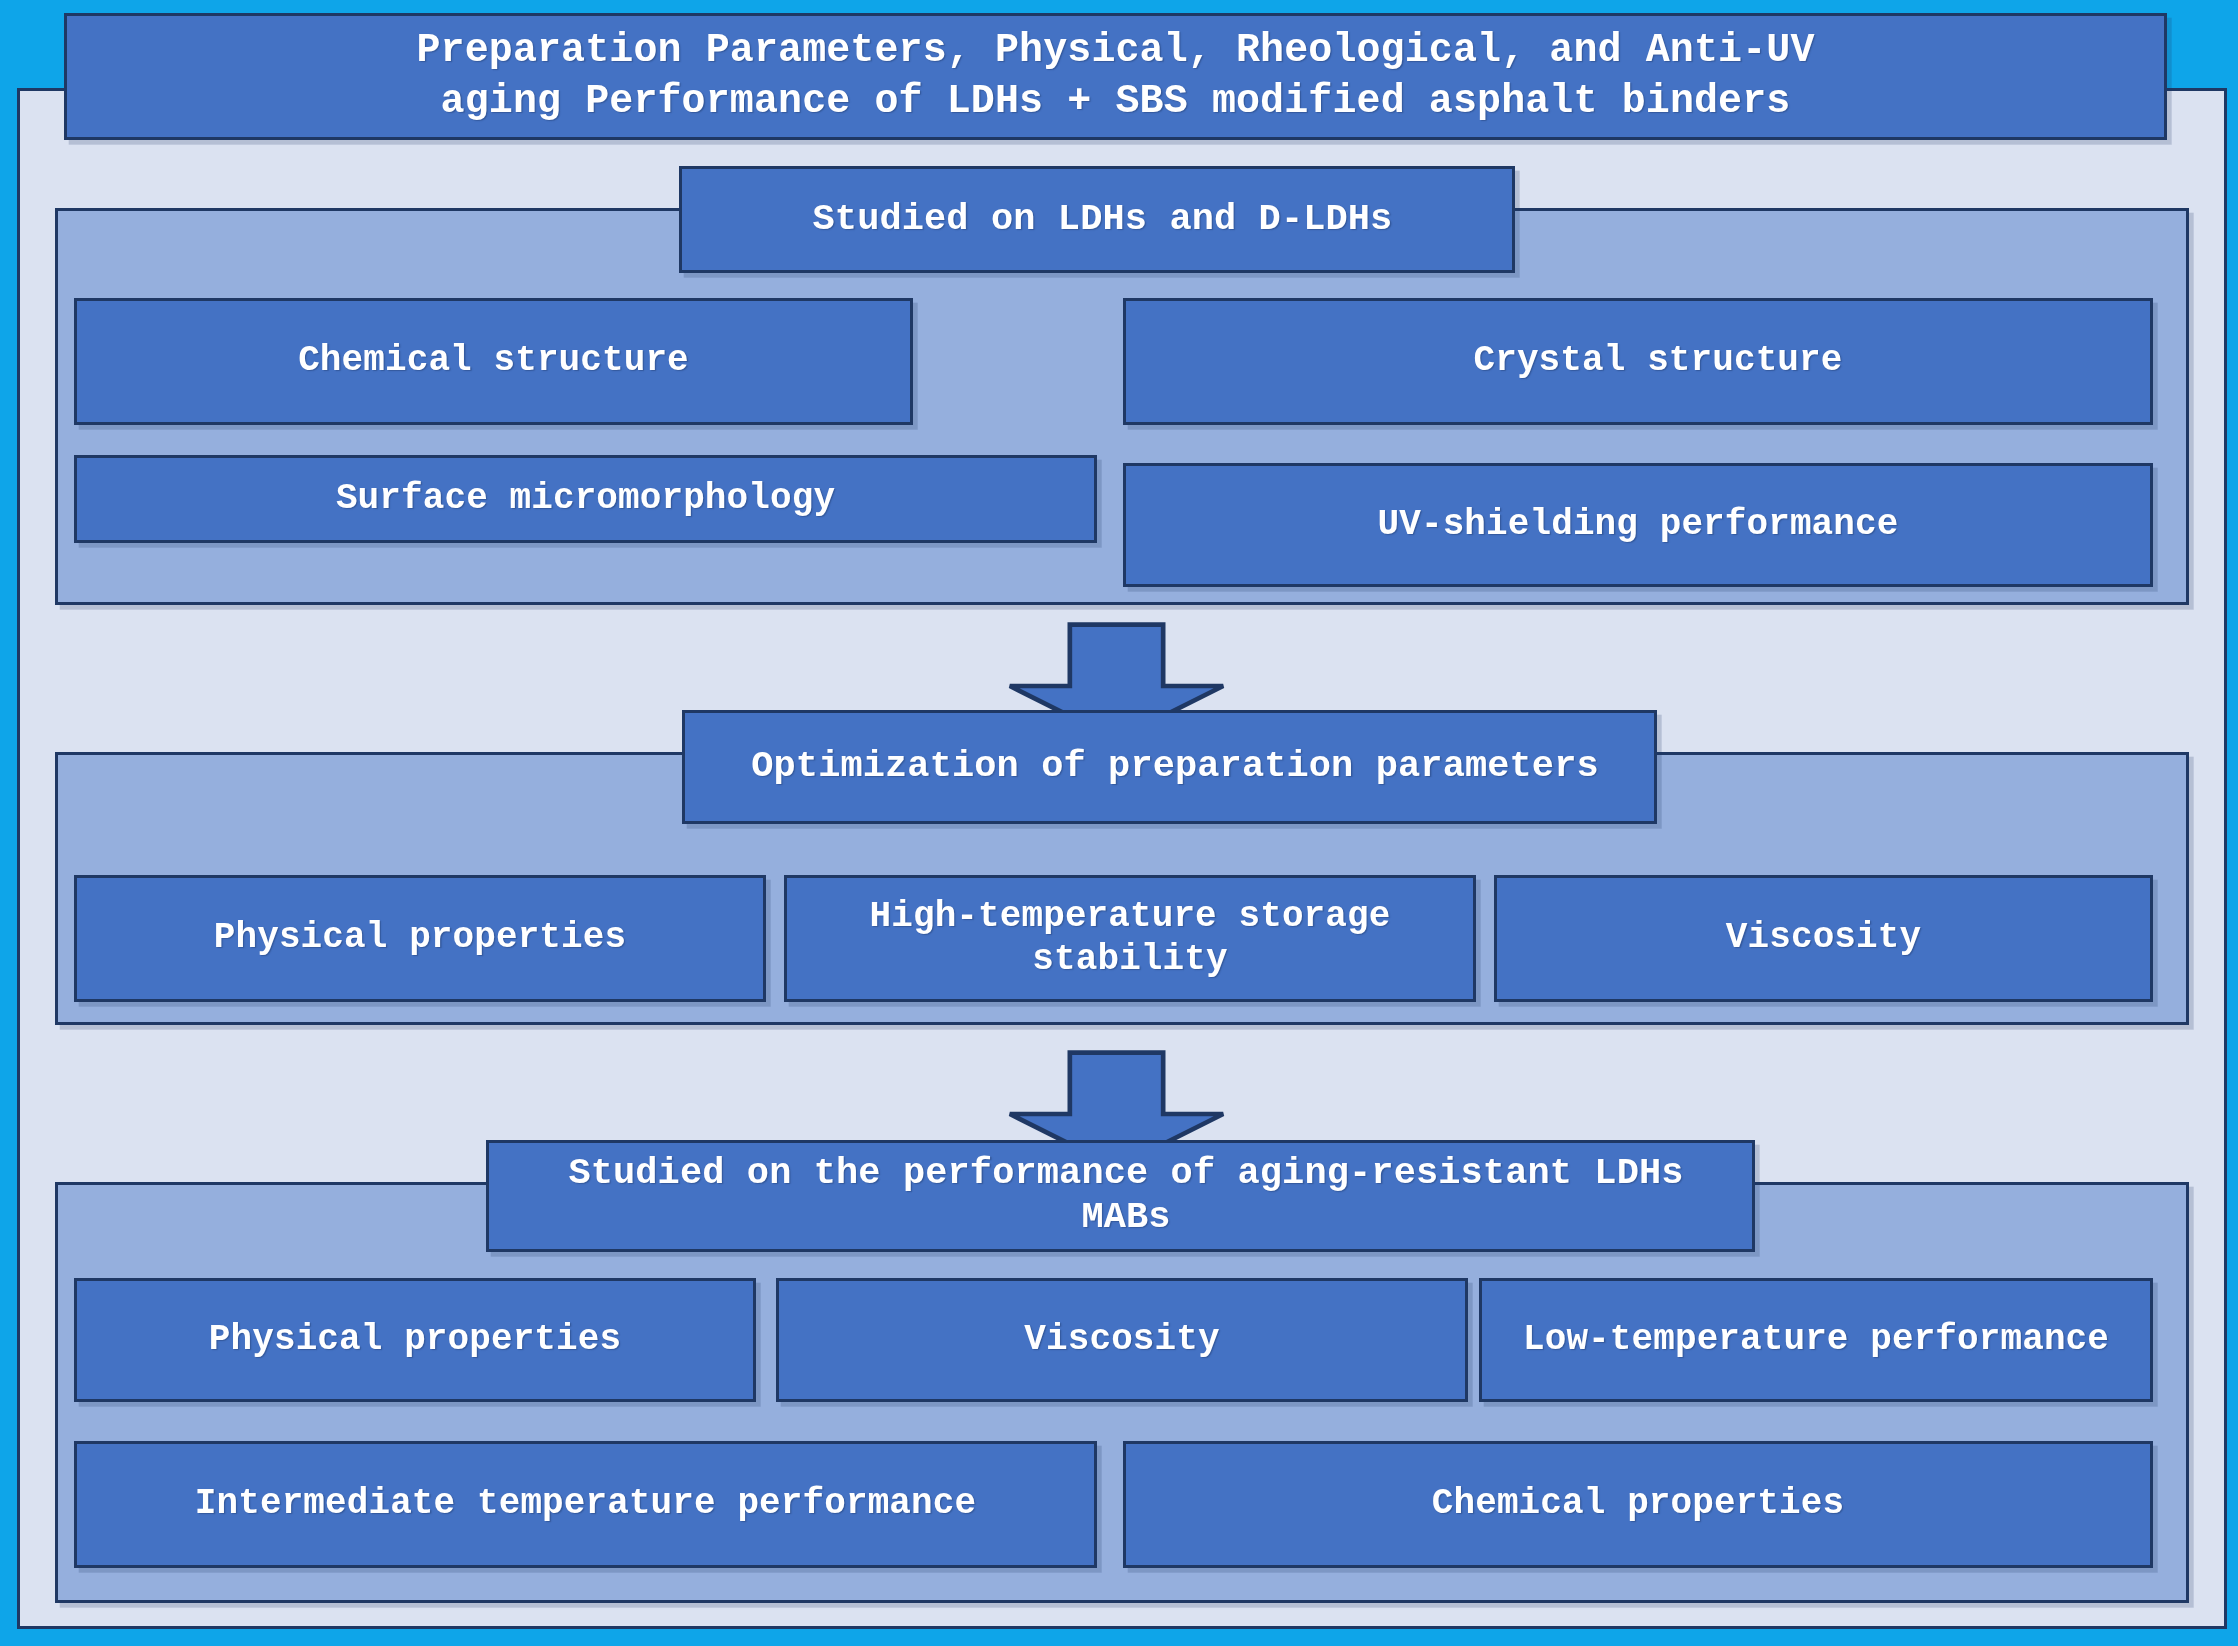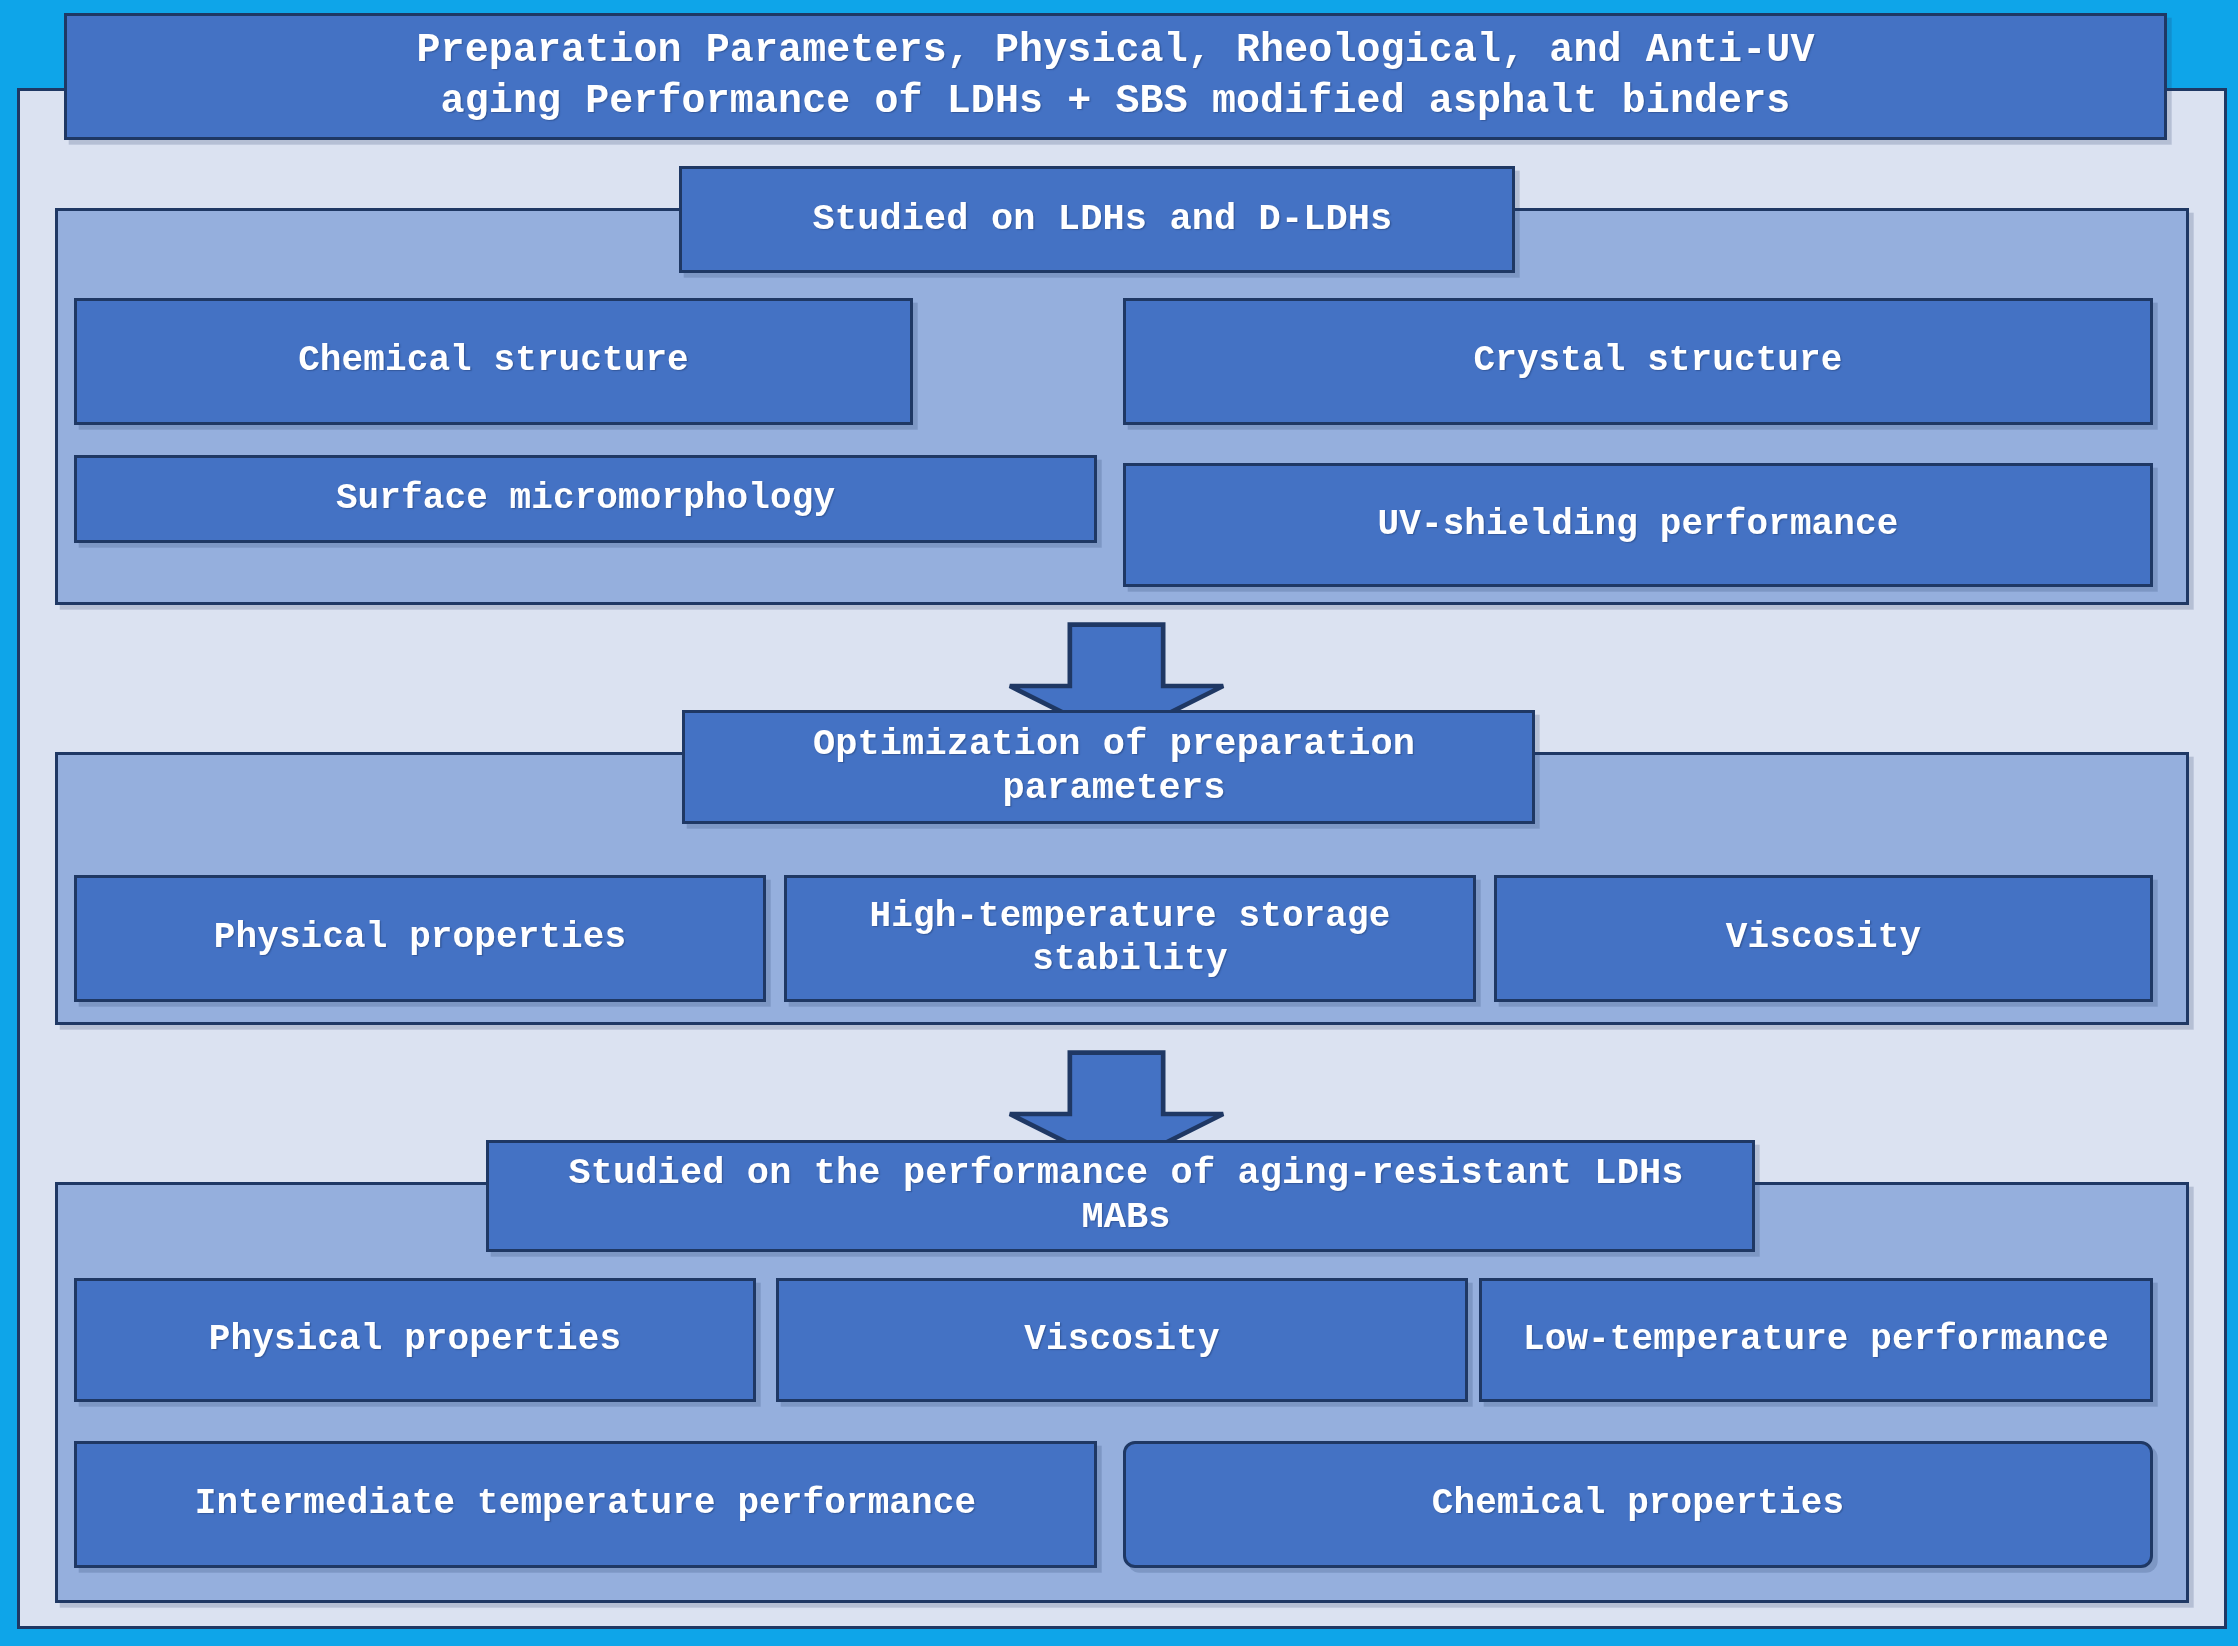--- a/index.html
+++ b/index.html
@@ -107,21 +107,21 @@
   <div class="shape node-box leaf" style="left:1123px; top:463px; width:1030px; height:124px;">
     <span class="label">UV-shielding performance</span>
   </div>
 
   <svg class="arrow" style="left:1003px; top:622px;" width="227" height="120" viewBox="0 0 340 180">
     <polygon points="100,4 240,4 240,96 330,96 170,176 10,96 100,96" fill="#4472c4" stroke="#1f3864" stroke-width="7"></polygon>
   </svg>
 
   <div class="shape group-box" style="left:55px; top:752px; width:2134px; height:273px;"></div>
 
-  <div class="shape node-box header-box" style="left:682px; top:710px; width:853px; height:114px;">
+  <div class="shape node-box header-box" style="left:682px; top:710px; width:975px; height:114px;">
     <span class="label">Optimization of preparation parameters</span>
   </div>
 
   <div class="shape node-box leaf" style="left:74px; top:875px; width:692px; height:127px;">
     <span class="label">Physical properties</span>
   </div>
 
   <div class="shape node-box leaf" style="left:784px; top:875px; width:692px; height:127px;">
     <span class="label">High-temperature storage stability</span>
   </div>
@@ -149,18 +149,18 @@
   </div>
 
   <div class="shape node-box leaf" style="left:1479px; top:1278px; width:674px; height:124px;">
     <span class="label">Low-temperature performance</span>
   </div>
 
   <div class="shape node-box leaf" style="left:74px; top:1441px; width:1023px; height:127px;">
     <span class="label">Intermediate temperature performance</span>
   </div>
 
-  <div class="shape node-box leaf" style="left:1123px; top:1441px; width:1030px; height:127px;border-radius:12px;">
+  <div class="shape node-box leaf" style="left:1123px; top:1441px; width:1030px; height:127px;">
     <span class="label">Chemical properties</span>
   </div>
 
 </div>
 
 
 </body></html>

